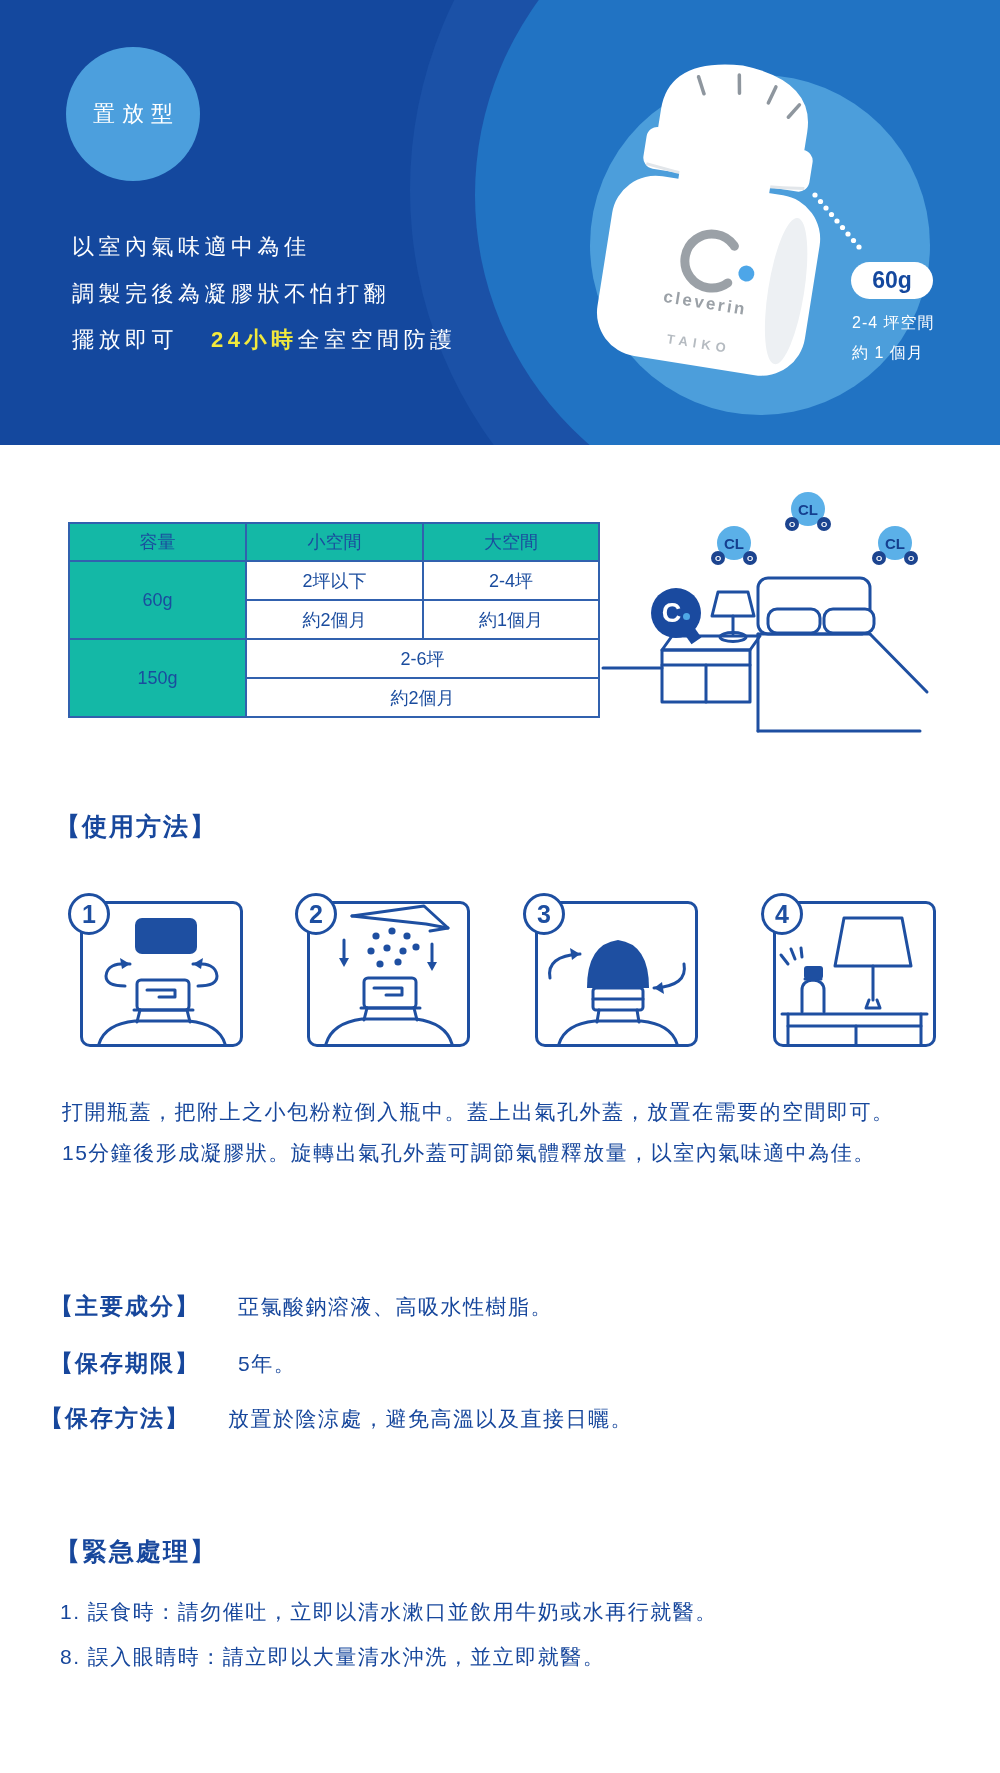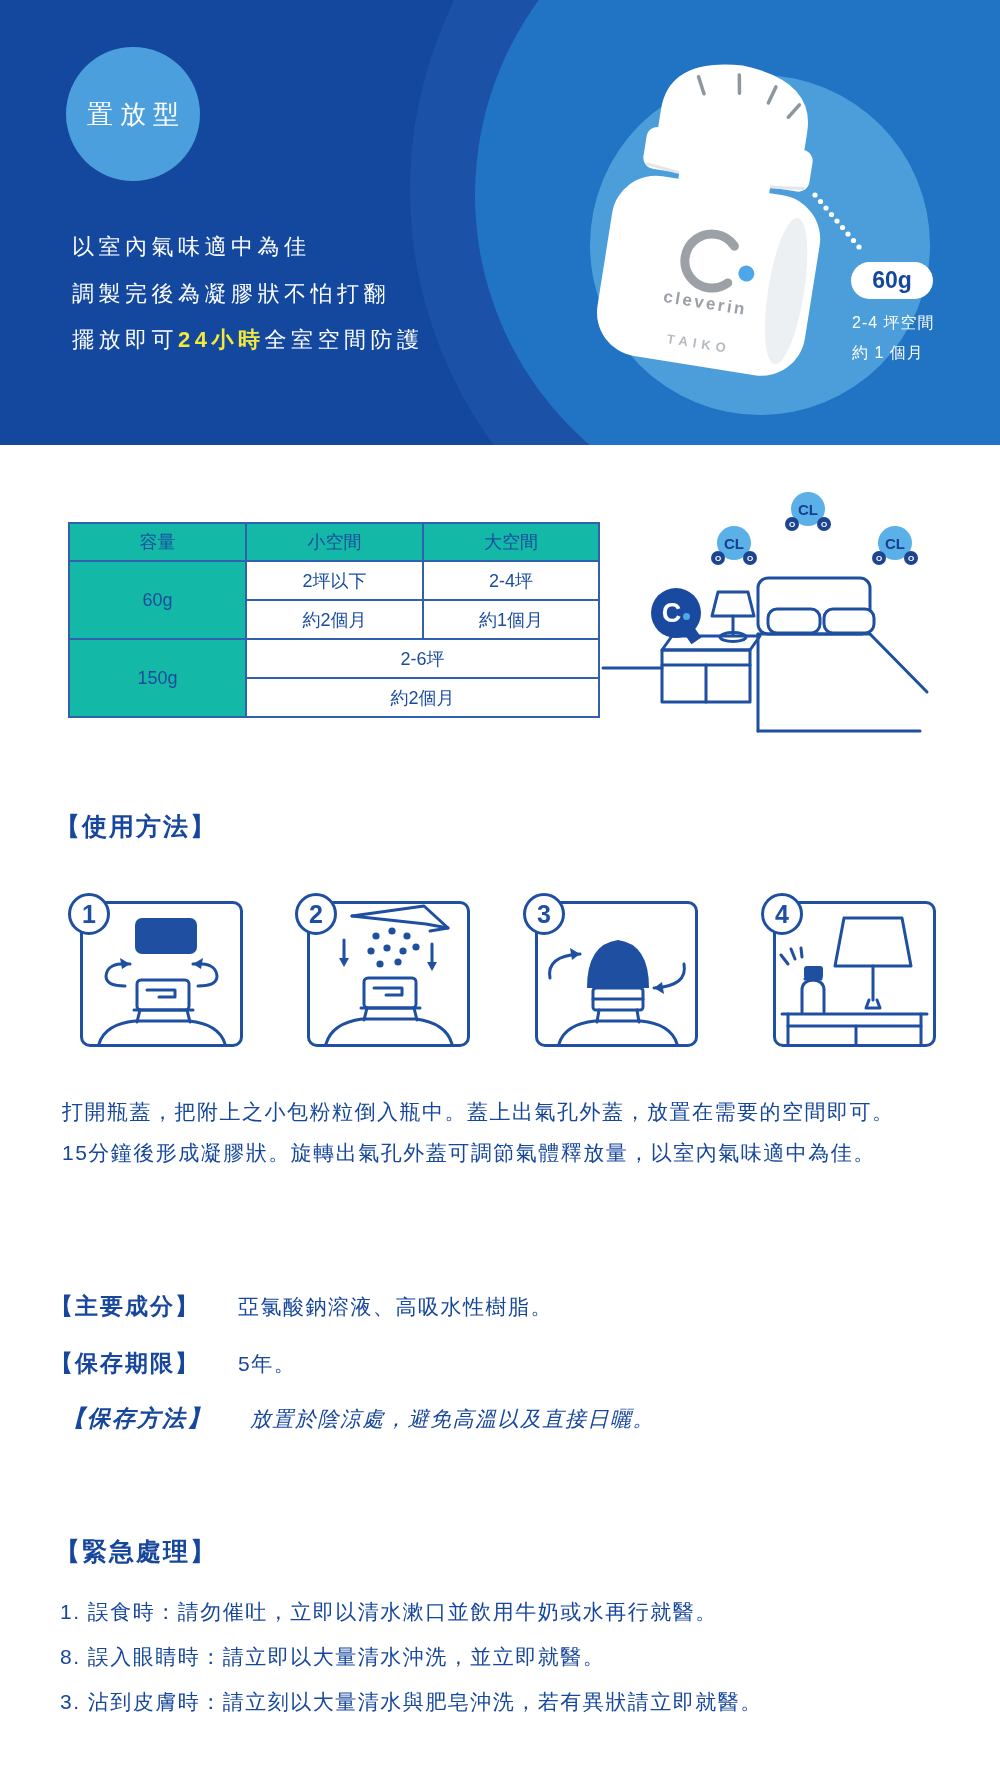--- a/index.html
+++ b/index.html
@@ -7,24 +7,24 @@
         font-family:"Liberation Sans","DejaVu Sans",sans-serif;color:#17489B;}
   .abs{position:absolute;}
 
   
   .banner{left:0;top:0;width:1000px;height:445px;background:#14489E;overflow:hidden;}
   .circle{position:absolute;border-radius:50%;}
   .c-subtle{left:410px;top:-240px;width:860px;height:860px;background:#1B51A7;}
   .c-medium{left:475px;top:-135px;width:660px;height:660px;background:#2173C3;}
   .c-light{left:590px;top:75px;width:340px;height:340px;background:#4C9EDB;}
   .type-badge{left:66px;top:47px;width:134px;height:134px;border-radius:50%;background:#4C9FDD;
-      display:flex;align-items:center;justify-content:center;color:#fff;font-size:26px;
+      display:flex;align-items:center;justify-content:center;color:#fff;font-size:22px;
       letter-spacing:7px;font-weight:500;text-indent:7px;}
   .tagline{color:#fff;font-size:22px;letter-spacing:4.5px;font-weight:500;white-space:nowrap;}
-  .hl{color:#F2E93C;font-weight:700;}
+  .hl{color:#F2E93C;font-weight:700;margin-left:33px;}
   .size-badge{left:851px;top:262px;width:82px;height:37px;background:#fff;border-radius:19px;
       display:flex;align-items:center;justify-content:center;color:#14489E;font-size:23px;font-weight:700;}
   .size-note{color:#fff;font-size:16px;letter-spacing:1px;font-weight:500;}
 
   
   table.cap{position:absolute;left:68px;top:522px;border-collapse:collapse;table-layout:fixed;}
   table.cap td{border:2px solid #3161AE;text-align:center;vertical-align:middle;
       font-size:18px;color:#1A4C9E;background:#fff;padding:0;}
   table.cap td.gray{background:#14b8a6;}
   .cw1{width:175px;}.cw2{width:175px;}.cw3{width:174px;}
@@ -274,22 +274,21 @@
 
   <div class="abs body-line" style="left:62px;top:1098px;">打開瓶蓋，把附上之小包粉粒倒入瓶中。蓋上出氣孔外蓋，放置在需要的空間即可。</div>
   <div class="abs body-line" style="left:62px;top:1139px;text-align:right;">15分鐘後形成凝膠狀。旋轉出氣孔外蓋可調節氣體釋放量，以室內氣味適中為佳。</div>
 
   <div class="abs info-row" style="left:50px;top:1291px;">
     <span class="info-label">【主要成分】</span><span class="info-value">亞氯酸鈉溶液、高吸水性樹脂。</span>
   </div>
   <div class="abs info-row" style="left:50px;top:1348px;">
     <span class="info-label">【保存期限】</span><span class="info-value">5年。</span>
   </div>
-  <div class="abs info-row" style="left:62px;top:1403px;font-style:italic;">
+  <div class="abs info-row" style="left:40px;top:1403px;">
     <span class="info-label">【保存方法】</span><span class="info-value">放置於陰涼處，避免高溫以及直接日曬。</span>
   </div>
 
   <div class="abs sec-title" style="left:55px;top:1535px;">【緊急處理】</div>
   <div class="abs body-line" style="left:60px;top:1598px;">1. 誤食時：請勿催吐，立即以清水漱口並飲用牛奶或水再行就醫。</div>
   <div class="abs body-line" style="left:60px;top:1643px;">8. 誤入眼睛時：請立即以大量清水沖洗，並立即就醫。</div>
-  <div class="abs body-line" style="left:60px;top:1688px;">3. 沾到皮膚時：請立刻以大量清水與肥皂沖洗，若有異狀請立即就醫。</div>
 
 </div>
 
 </body></html>

